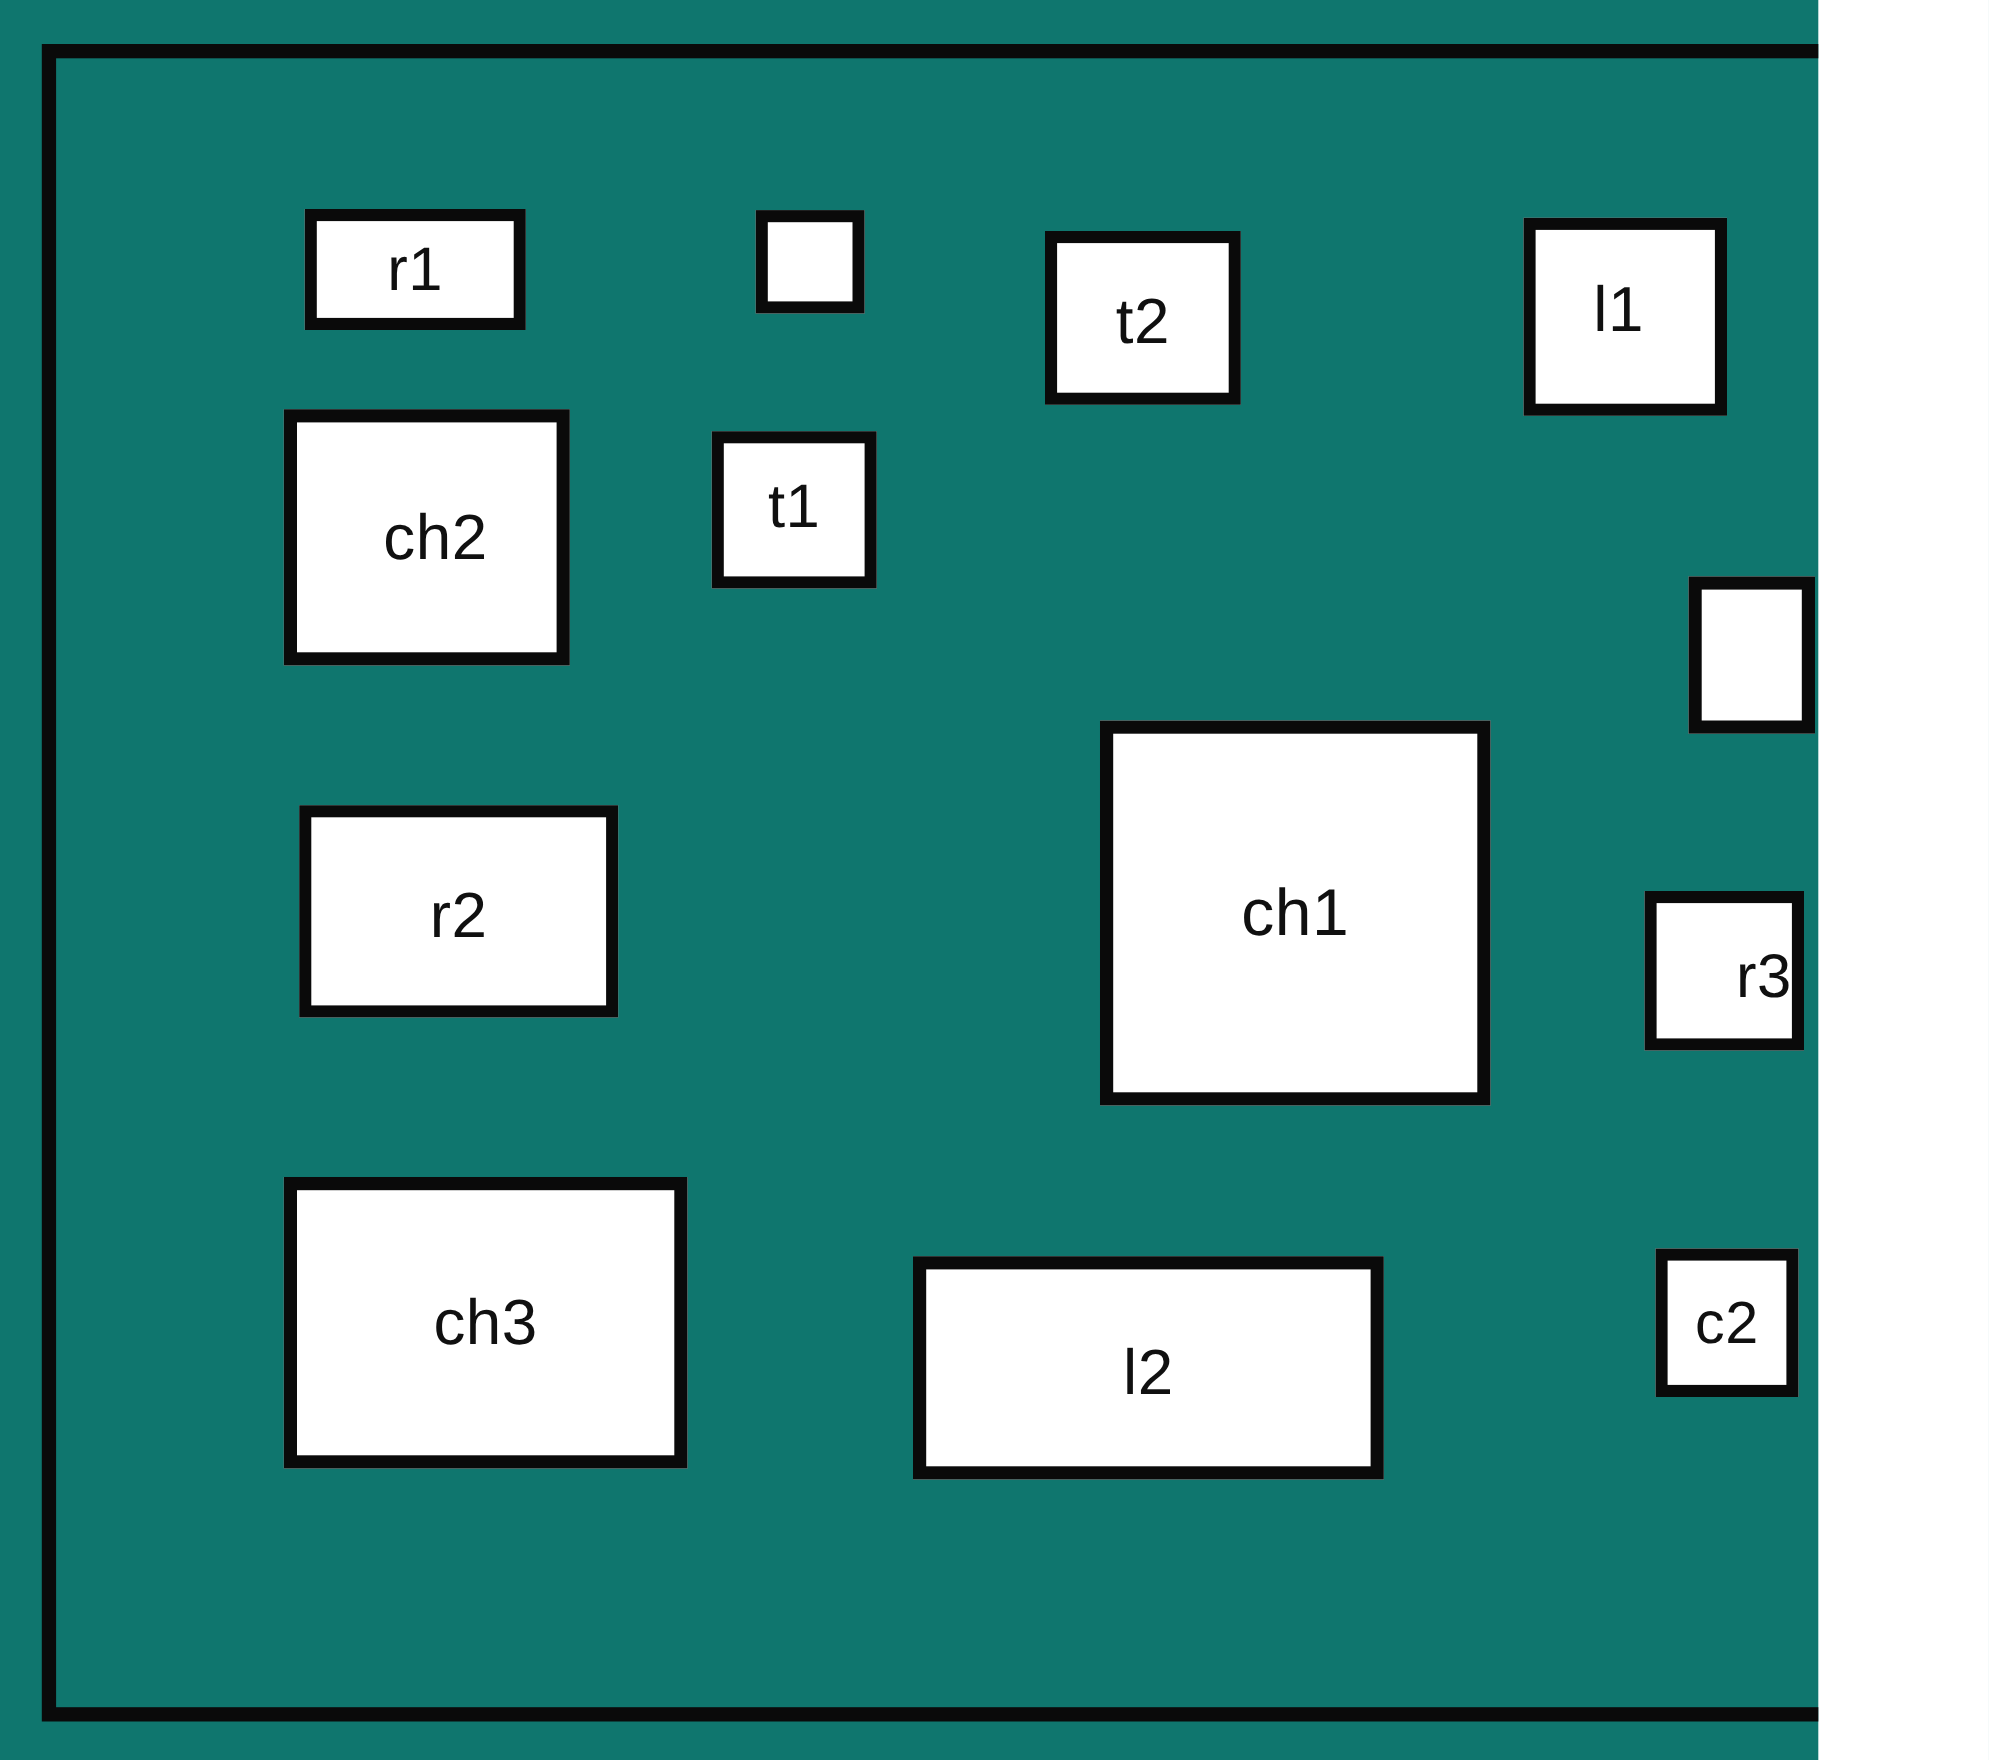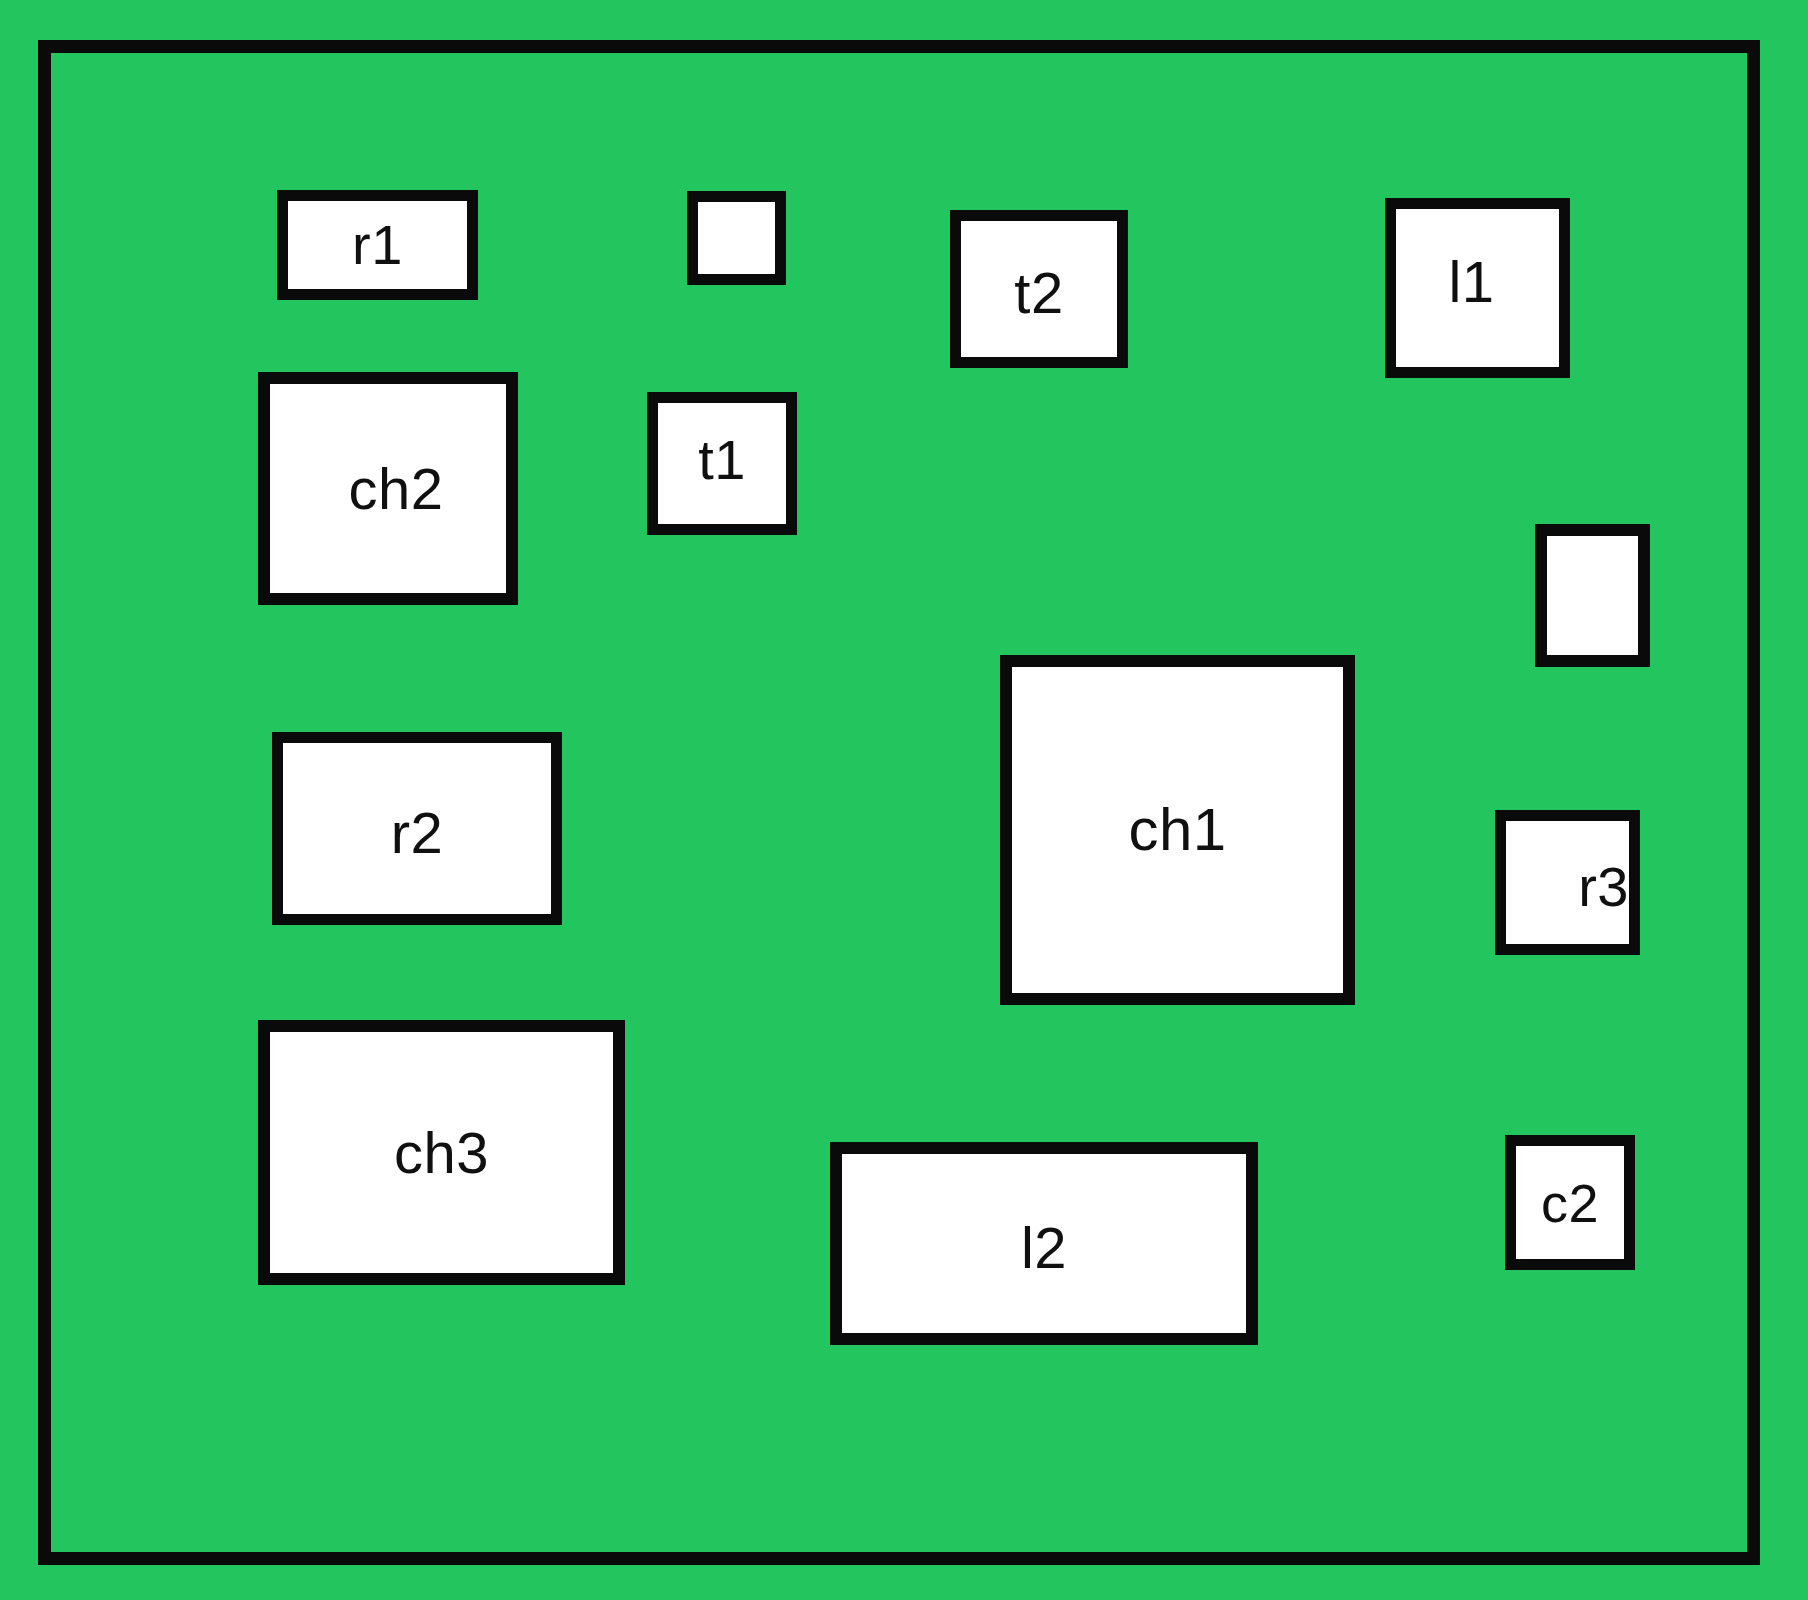--- a/index.html
+++ b/index.html
@@ -36,21 +36,21 @@
     color: #101010;
     line-height: 1;
     white-space: nowrap;
     letter-spacing: 0.5px;
     -webkit-font-smoothing: antialiased;
   }
 </style>
 </head>
 <body>
 
-<div id="canvas" style="width: 1808px; height: 1600px; background: #22c55e;">
+<div id="canvas" style="width: 1653px; height: 1600px; background: #0f766e;">
   <div id="outer-frame" style="left: 38px; top: 40px; width: 1722px; height: 1525px; border: 13px solid rgb(10, 10, 10);"></div>
   <div id="boxes-layer">
       <div class="box" style="left: 277px; top: 190px; width: 201px; height: 110px; border: 11px solid rgb(10, 10, 10);">
         <span class="box-label" style="font-size: 56px; color: rgb(16, 16, 16); transform: translate(0px, 0px);">r1</span>
       </div>
       <div class="box" style="left: 687px; top: 191px; width: 99px; height: 94px; border: 11px solid rgb(10, 10, 10);">
         <span class="box-label" style="font-size: 40px; color: rgb(16, 16, 16); transform: translate(0px, 0px);"></span>
       </div>
       <div class="box" style="left: 950px; top: 210px; width: 178px; height: 158px; border: 11px solid rgb(10, 10, 10);">
         <span class="box-label" style="font-size: 58px; color: rgb(16, 16, 16); transform: translate(0px, 4px);">t2</span>
@@ -69,21 +69,21 @@
       </div>
       <div class="box" style="left: 1000px; top: 655px; width: 355px; height: 350px; border: 12px solid rgb(10, 10, 10);">
         <span class="box-label" style="font-size: 60px; color: rgb(16, 16, 16); transform: translate(0px, 0px);">ch1</span>
       </div>
       <div class="box" style="left: 272px; top: 732px; width: 290px; height: 193px; border: 11px solid rgb(10, 10, 10);">
         <span class="box-label" style="font-size: 58px; color: rgb(16, 16, 16); transform: translate(0px, 4px);">r2</span>
       </div>
       <div class="box" style="left: 1495px; top: 810px; width: 145px; height: 145px; border: 11px solid rgb(10, 10, 10); justify-content: flex-end;">
         <span class="box-label" style="font-size: 56px; color: rgb(16, 16, 16); transform: translate(0px, 4px);">r3</span>
       </div>
-      <div class="box" style="left: 258px; top: 1020px; width: 367px; height: 265px; border: 12px solid rgb(10, 10, 10);">
+      <div class="box" style="left: 258px; top: 1070px; width: 367px; height: 265px; border: 12px solid rgb(10, 10, 10);">
         <span class="box-label" style="font-size: 58px; color: rgb(16, 16, 16); transform: translate(0px, 0px);">ch3</span>
       </div>
       <div class="box" style="left: 1505px; top: 1135px; width: 130px; height: 135px; border: 11px solid rgb(10, 10, 10); text-align: right;">
         <span class="box-label" style="font-size: 54px; color: rgb(16, 16, 16); transform: translate(0px, 0px);">c2</span>
       </div>
       <div class="box" style="left: 830px; top: 1142px; width: 428px; height: 203px; border: 12px solid rgb(10, 10, 10);">
         <span class="box-label" style="font-size: 58px; color: rgb(16, 16, 16); transform: translate(0px, 4px);">l2</span>
       </div>
     </div>
 </div>

